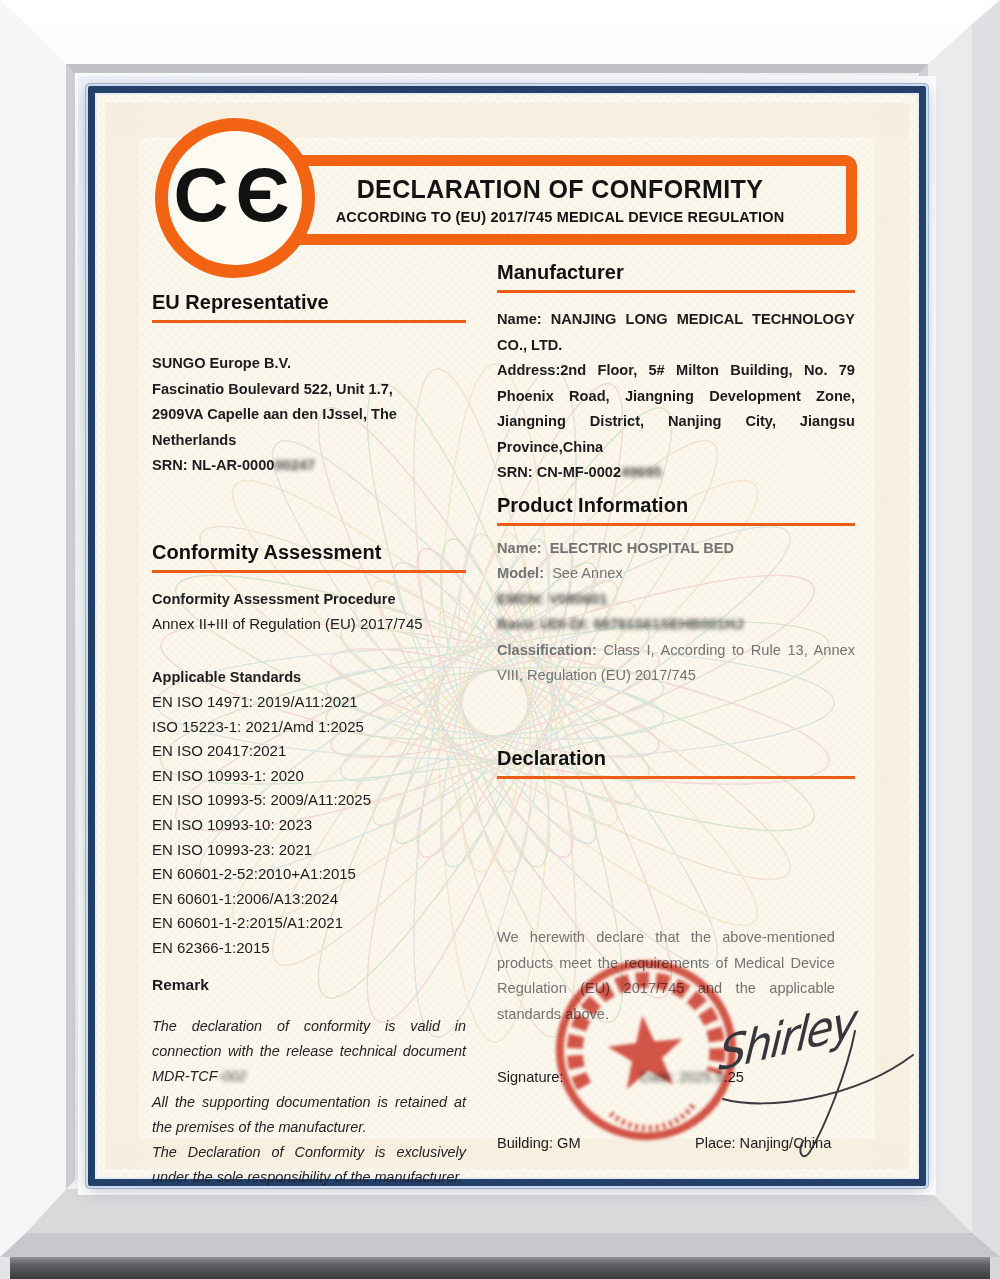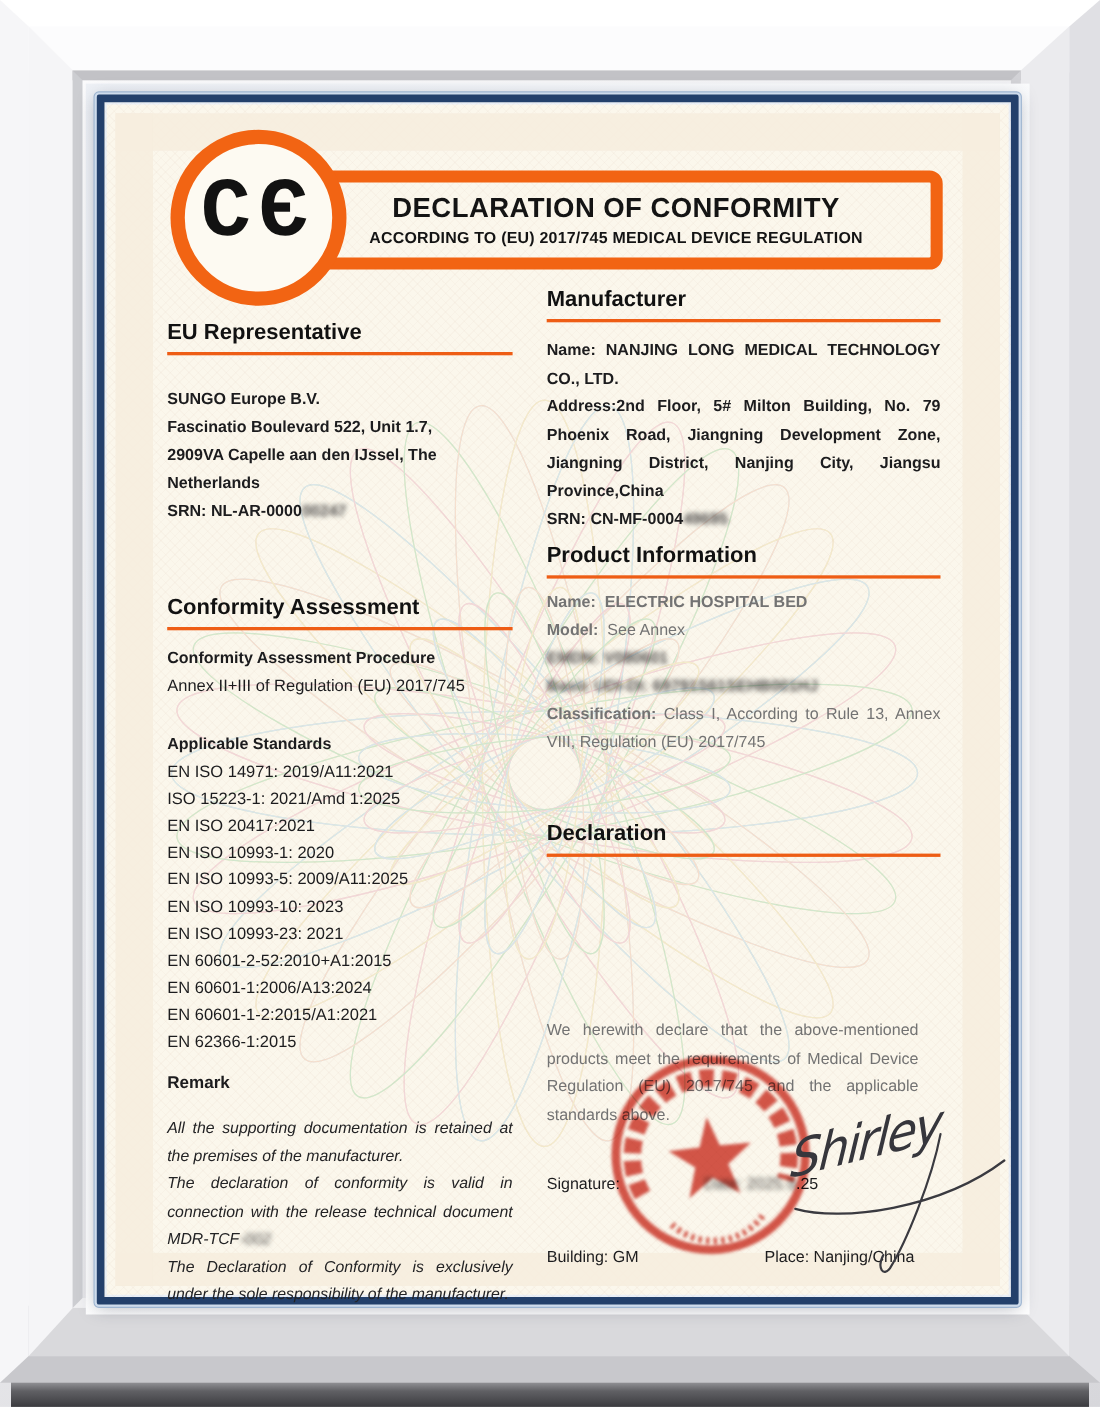--- a/index.html
+++ b/index.html
@@ -40,21 +40,21 @@
   .wm{position:absolute;left:30px;top:240px;width:740px;height:740px;opacity:.5;pointer-events:none;}
   
   .banner{position:absolute;left:168px;top:62px;width:594px;height:90px;
         border:11px solid #f26413;border-radius:12px;z-index:2;
         display:flex;flex-direction:column;justify-content:center;align-items:center;gap:5px;}
   .doc-title{font-size:25px;font-weight:bold;color:#141414;letter-spacing:.4px;}
   .doc-subtitle{font-size:14.5px;font-weight:bold;color:#141414;letter-spacing:.2px;}
   .ce{position:absolute;left:60px;top:25px;width:160px;height:160px;border-radius:50%;
         border:13px solid #f26413;background:#fdfaf2;z-index:3;
         display:flex;align-items:center;justify-content:center;}
-  .ce-text{font-family:Liberation Mono, monospace;font-size:76px;font-weight:bold;color:#121212;
+  .ce-text{font-family:Liberation Sans, sans-serif;font-size:76px;font-weight:bold;color:#121212;
         letter-spacing:7px;transform:translateY(-4px);}
   
   .col-left{position:absolute;left:57px;top:198px;width:314px;}
   .col-right{position:absolute;left:402px;top:168px;width:358px;}
   .h{font-size:20px;font-weight:bold;color:#111;}
   .rule{height:3px;background:#ee5d15;margin-top:6px;}
   .b14{font-size:14.6px;font-weight:bold;color:#1c1c1e;line-height:25.5px;}
   .r14{font-size:14.6px;color:#737373;line-height:25.5px;}
   .r15{font-size:15px;color:#1c1c1e;line-height:24.6px;}
   .just{text-align:justify;}
@@ -205,32 +205,32 @@
         <div class="r15">EN ISO 10993-5: 2009/A11:2025</div>
         <div class="r15">EN ISO 10993-10: 2023</div>
         <div class="r15">EN ISO 10993-23: 2021</div>
         <div class="r15">EN 60601-2-52:2010+A1:2015</div>
         <div class="r15">EN 60601-1:2006/A13:2024</div>
         <div class="r15">EN 60601-1-2:2015/A1:2021</div>
         <div class="r15">EN 62366-1:2015</div>
       </div>
 
       <div class="remark-h">Remark</div>
+      <div class="it just"><span>The declaration of conformity is valid in connection with the release technical document MDR-TCF</span><span class="blur">-002</span></div>
       <div class="it just">All the supporting documentation is retained at the premises of the manufacturer.</div>
-      <div class="it just"><span>The declaration of conformity is valid in connection with the release technical document MDR-TCF</span><span class="blur">-002</span></div>
       <div class="it just">The Declaration of Conformity is exclusively under the sole responsibility of the manufacturer.</div>
     </div>
 
     <div class="col-right">
       <div class="h">Manufacturer</div>
       <div class="rule"></div>
       <div class="mt14">
         <div class="b14 just">Name: NANJING LONG MEDICAL TECHNOLOGY CO., LTD.</div>
         <div class="b14 just">Address:2nd Floor, 5# Milton Building, No. 79 Phoenix Road, Jiangning Development Zone, Jiangning District, Nanjing City, Jiangsu Province,China</div>
-        <div class="b14"><span>SRN: CN-MF-0004</span><span class="blur">49695</span></div>
+        <div class="b14"><span>SRN: CN-MF-0002</span><span class="blur">49695</span></div>
       </div>
 
       <div class="h mt8">Product Information</div>
       <div class="rule"></div>
       <div class="mt10">
         <div class="r14"><b>Name:</b>&nbsp; <b>ELECTRIC HOSPITAL BED</b></div>
         <div class="r14"><b>Model:</b>&nbsp; <span>See Annex</span></div>
         <div class="b14 blur">EMDN:  V080601</div>
         <div class="b14 blur">Basic UDI-DI:  69791S61SEHB001HJ</div>
         <div class="r14 just"><b>Classification:</b> <span>Class I, According to Rule 13, Annex VIII, Regulation (EU) 2017/745</span></div>

